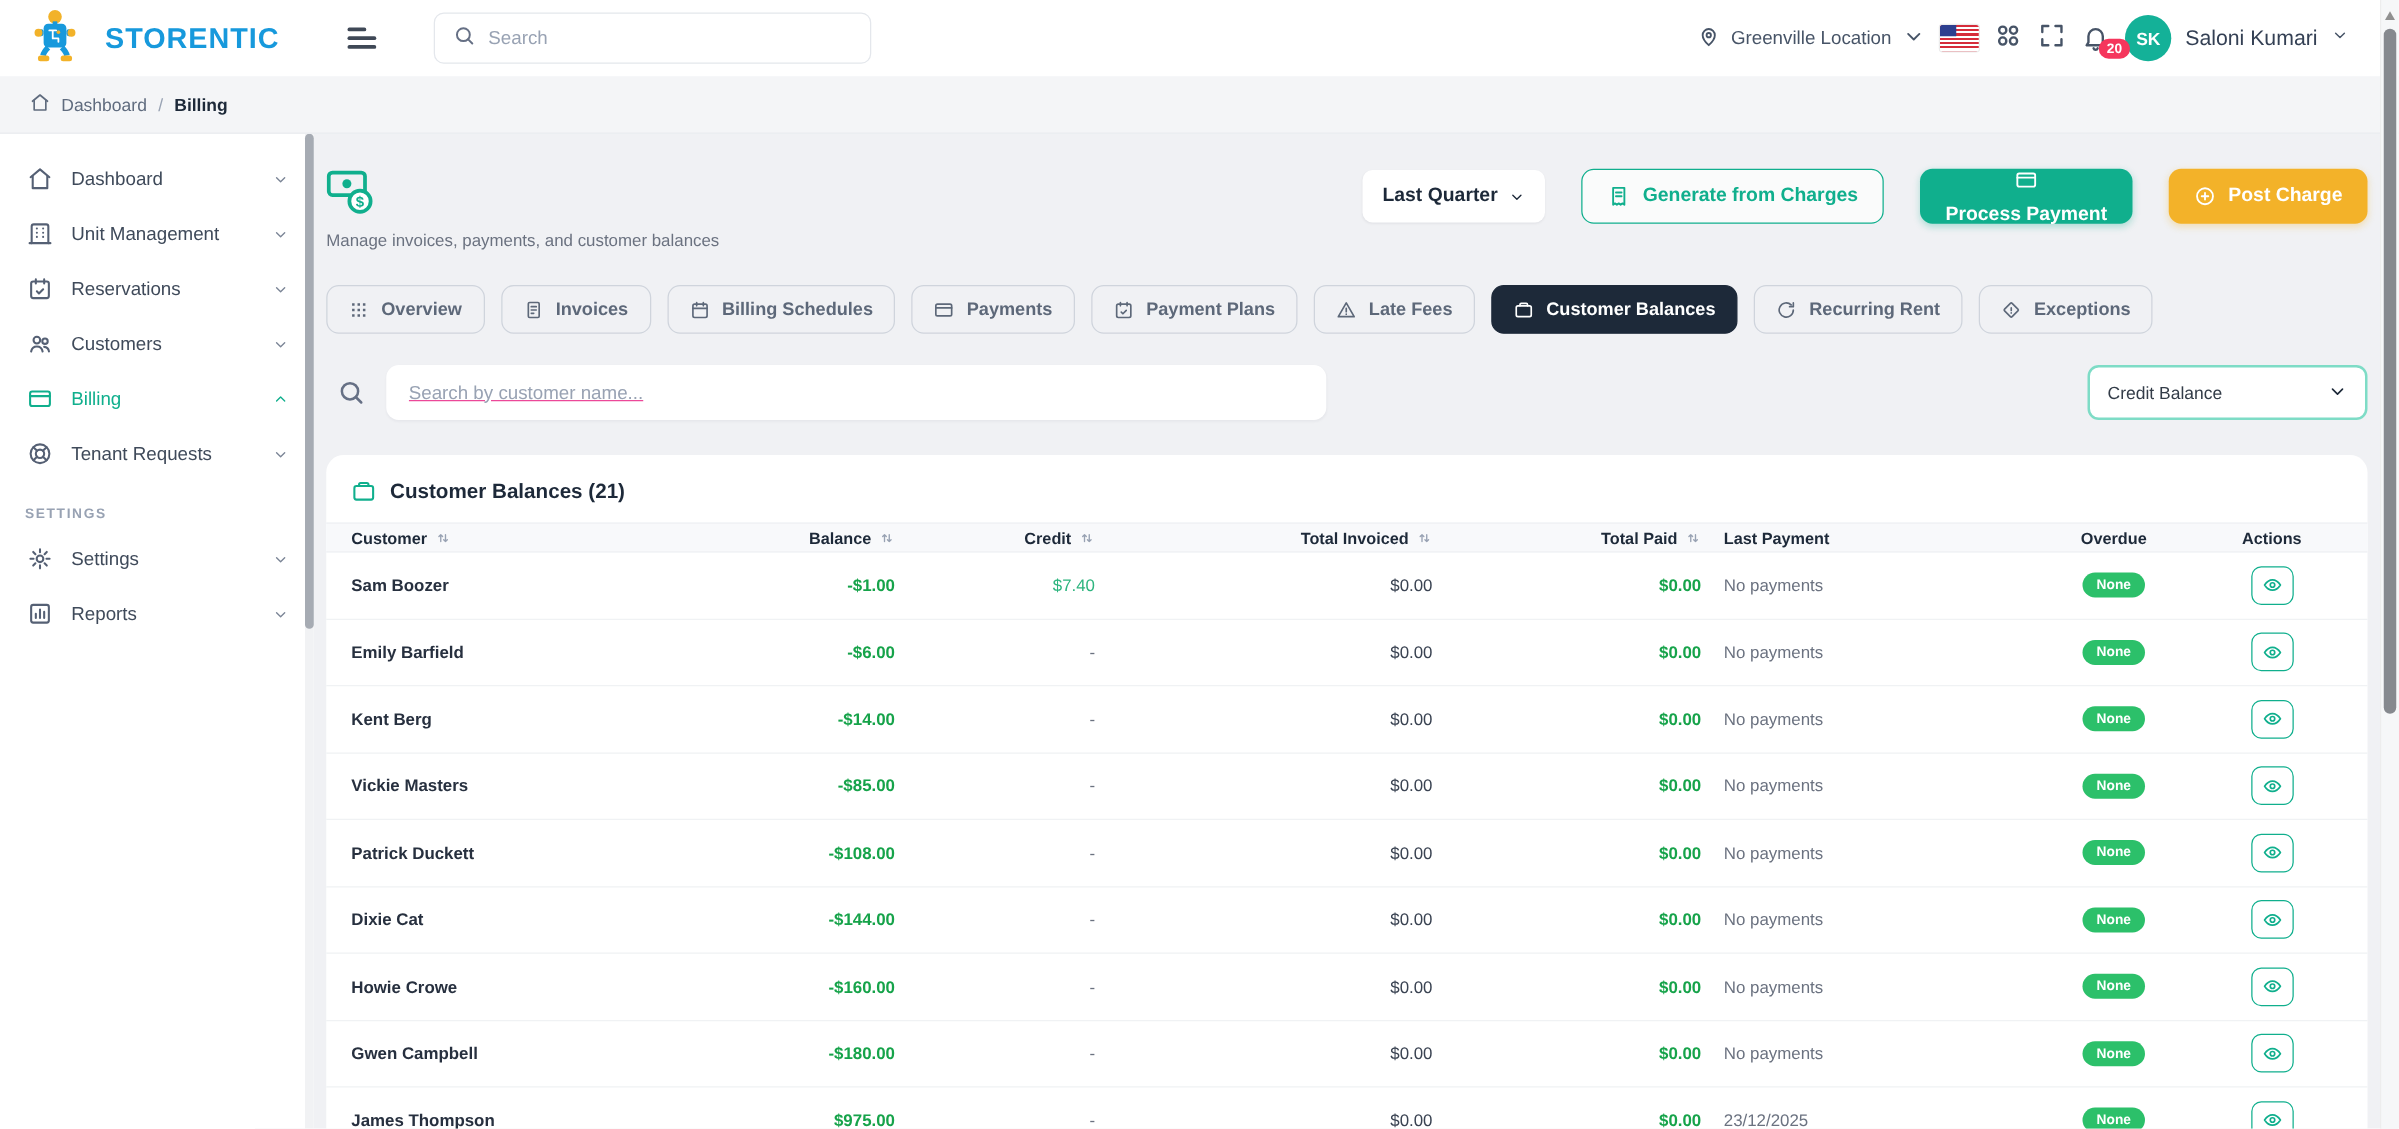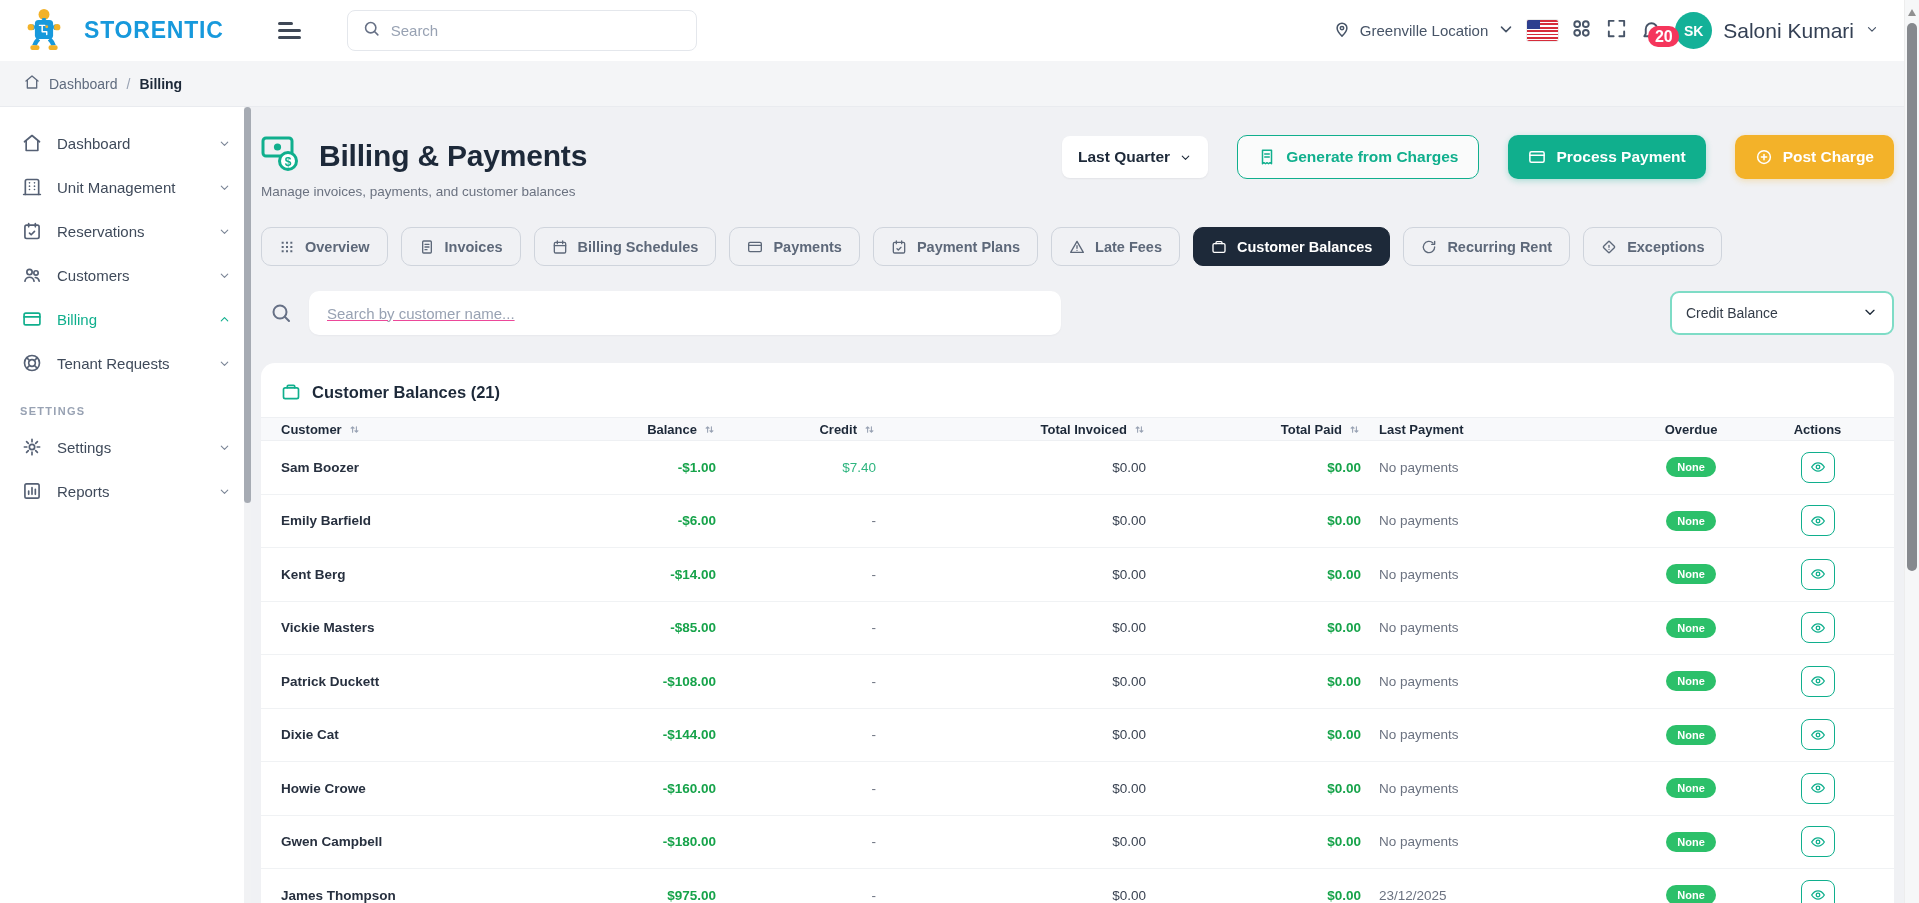--- a/index.html
+++ b/index.html
@@ -21,26 +21,26 @@
   ::placeholder { color:#98a2b3; }
   .h-right { margin-left:auto; display:flex; align-items:center; gap:12px; }
   .loc { display:flex; align-items:center; gap:9px; color:#475467; font-size:15px; cursor:pointer; }
   .loc .icn svg { width:18px; height:18px; color:#475467; }
   .chev svg { width:14px; height:14px; color:#475467; }
   .flag { width:31px; height:21px; border-radius:2px; position:relative; overflow:hidden;
           background:repeating-linear-gradient(#d62c3a 0 1.7px, #fff 1.7px 3.4px); box-shadow:0 0 0 1px #ececec; cursor:pointer; }
   .flag::after { content:""; position:absolute; left:0; top:0; width:13px; height:9px; background:#2d3f8f; }
   .icn.big svg { width:23px; height:23px; color:#475467; }
   .bell { position:relative; cursor:pointer; display:flex; }
-  .badge { position:absolute; right:-16px; bottom:-5px; background:#f5365c; color:#fff; font-size:16px; font-weight:700;
+  .badge { position:absolute; right:-16px; bottom:-5px; background:#f5365c; color:#fff; font-size:11px; font-weight:700;
            border-radius:10px; padding:2.5px 6.5px; line-height:1; }
   .user { display:flex; align-items:center; gap:11px; cursor:pointer; }
   .avatar { width:37px; height:37px; border-radius:50%; background:#14b198; color:#fff; font-weight:700; font-size:14px;
             display:flex; align-items:center; justify-content:center; }
-  .uname { font-size:21px; color:#344054; }
+  .uname { font-size:17px; color:#344054; }
 
   
   .crumbbar { position:absolute; top:61px; left:0; width:1919px; height:46px; background:#f4f5f7; border-bottom:1px solid #e9ebef;
               display:flex; align-items:center; gap:9px; padding:0 24px; font-size:14px; color:#5f6b7e; z-index:5; }
   .crumbbar .icn svg { width:16px; height:16px; color:#5f6b7e; }
   .crumbbar .cur { color:#1d2939; font-weight:700; }
   .sep { color:#98a2b3; }
 
   
   .sidebar { position:absolute; top:107px; left:0; width:251px; bottom:0; background:#fff; padding-top:14px; z-index:4; }
@@ -63,21 +63,21 @@
   h1 { font-size:30px; font-weight:800; color:#1d2939; letter-spacing:-.2px; }
   .subtitle { margin-top:7px; font-size:13.5px; color:#6b7280; }
   .ph-actions { margin-left:auto; display:flex; gap:29px; align-items:center; }
   .btn { display:flex; align-items:center; gap:10px; border:none; border-radius:10px; height:44px; padding:0 20px;
          font-size:15.5px; font-weight:600; font-family:inherit; cursor:pointer; }
   .btn .icn { display:flex; } .btn .icn svg { width:18px; height:18px; }
   .btn.period { background:#fff; color:#1d2939; height:42px; border-radius:8px; gap:9px; padding:0 16px;
                 box-shadow:0 1px 2px rgba(16,24,40,.06); }
   .btn.period .chev svg { width:13px; height:13px; color:#1d2939; }
   .btn.outline { background:#fafbfb; border:1.5px solid #10af8d; color:#10af8d; }
-  .btn.teal { background:#10af8d; color:#fff; box-shadow:0 2px 6px rgba(16,175,141,.3); }
+  .btn.teal { background:#10af8d; color:#fff; box-shadow:0 2px 6px rgba(16,175,141,.3);flex-direction:column; }
   .btn.amber { background:#f3b229; color:#fff; box-shadow:0 2px 6px rgba(243,178,41,.3); }
 
   .tabs { display:flex; gap:13px; margin-top:28px; }
   .tab { display:flex; align-items:center; gap:10px; height:39px; padding:0 17px; border-radius:10px; border:1px solid #cfd4dc;
          background:transparent; color:#5d6879; font-size:14.5px; font-weight:700; font-family:inherit; cursor:pointer; }
   .tab .icn { display:flex; } .tab .icn svg { width:16px; height:16px; }
   .tab.active { background:#1d2939; border-color:#1d2939; color:#fff; }
 
   .filterbar { display:flex; align-items:center; margin-top:25px; }
   .search-lg { margin:0 16px 0 8px; display:flex; }
@@ -332,21 +332,20 @@
   <main class="main">
     <div class="page-head">
       <div>
         <div class="title-row">
           <span class="page-icon icn"><svg viewBox="0 0 42 38">
                 <rect x="2" y="3" width="29" height="18" rx="3" fill="none" stroke="#10af8d" stroke-width="3"></rect>
                 <circle cx="16.5" cy="12" r="3.6" fill="#10af8d"></circle>
                 <circle cx="27" cy="26" r="8.5" fill="#fff" stroke="#10af8d" stroke-width="3"></circle>
                 <text x="27" y="30.5" text-anchor="middle" font-size="12" font-weight="bold" fill="#10af8d" font-family="Liberation Sans, sans-serif">$</text>
               </svg></span>
-          <h1>Billing &amp; Payments</h1>
         </div>
         <p class="subtitle">Manage invoices, payments, and customer balances</p>
       </div>
       <div class="ph-actions">
         <button class="btn period">
           <span>Last Quarter</span>
           <span class="icn chev">
               <svg viewBox="0 0 24 24" fill="none" stroke="currentColor" stroke-width="2" stroke-linecap="round" stroke-linejoin="round">
                 <path d="m6 9.5 6 6 6-6"></path>
               </svg>

